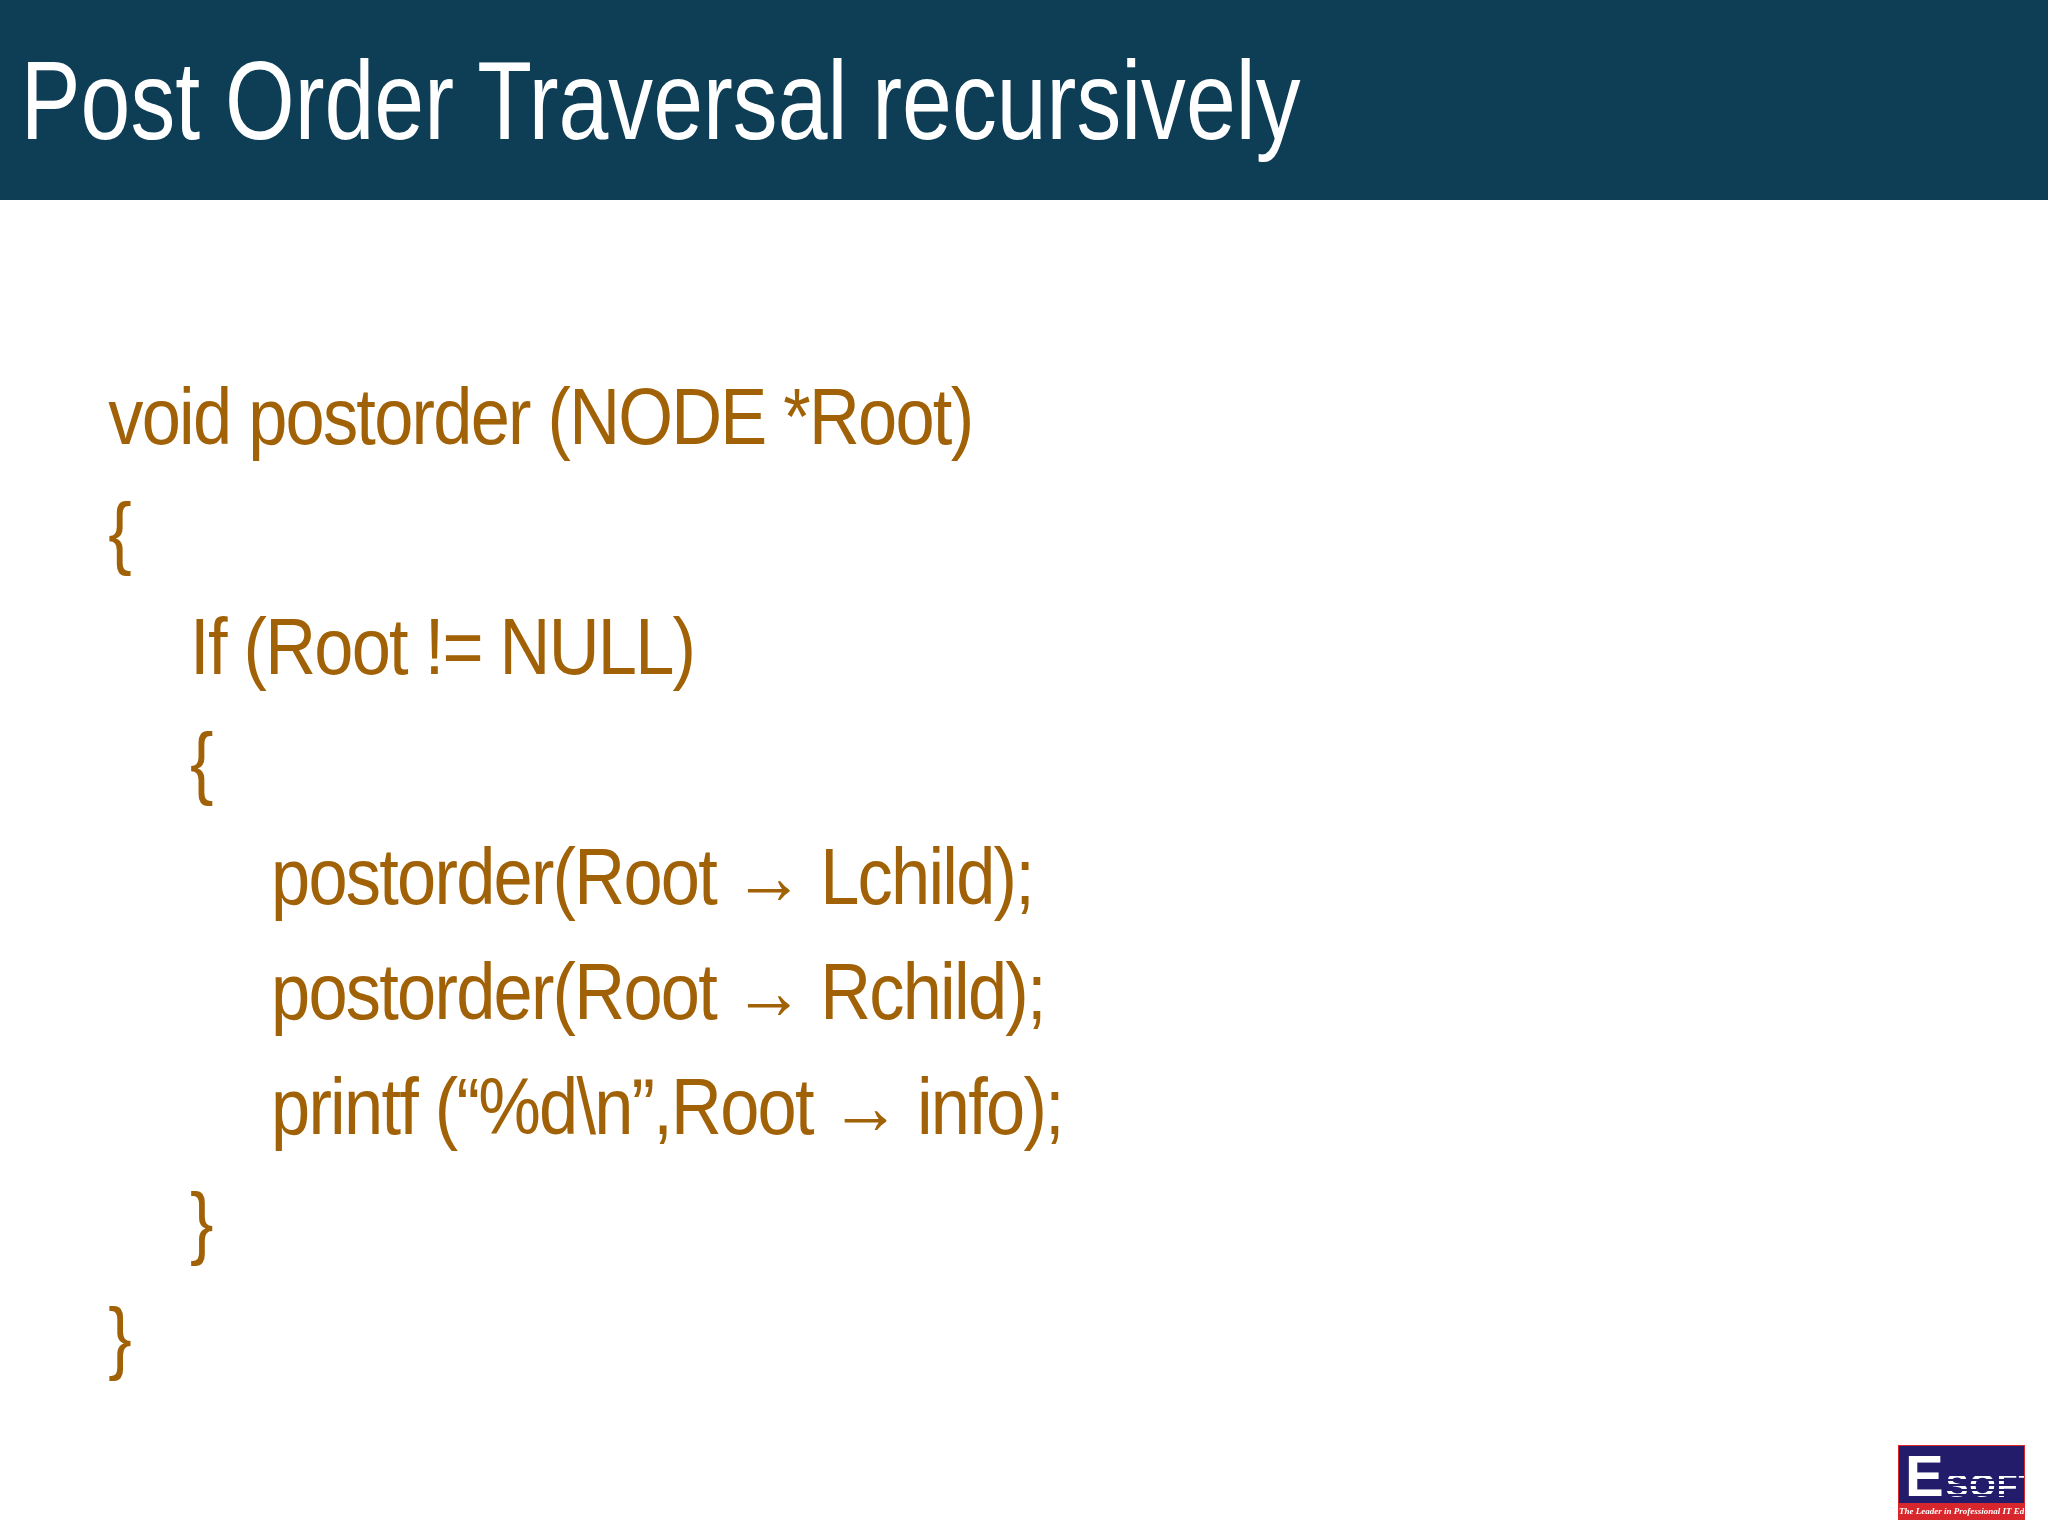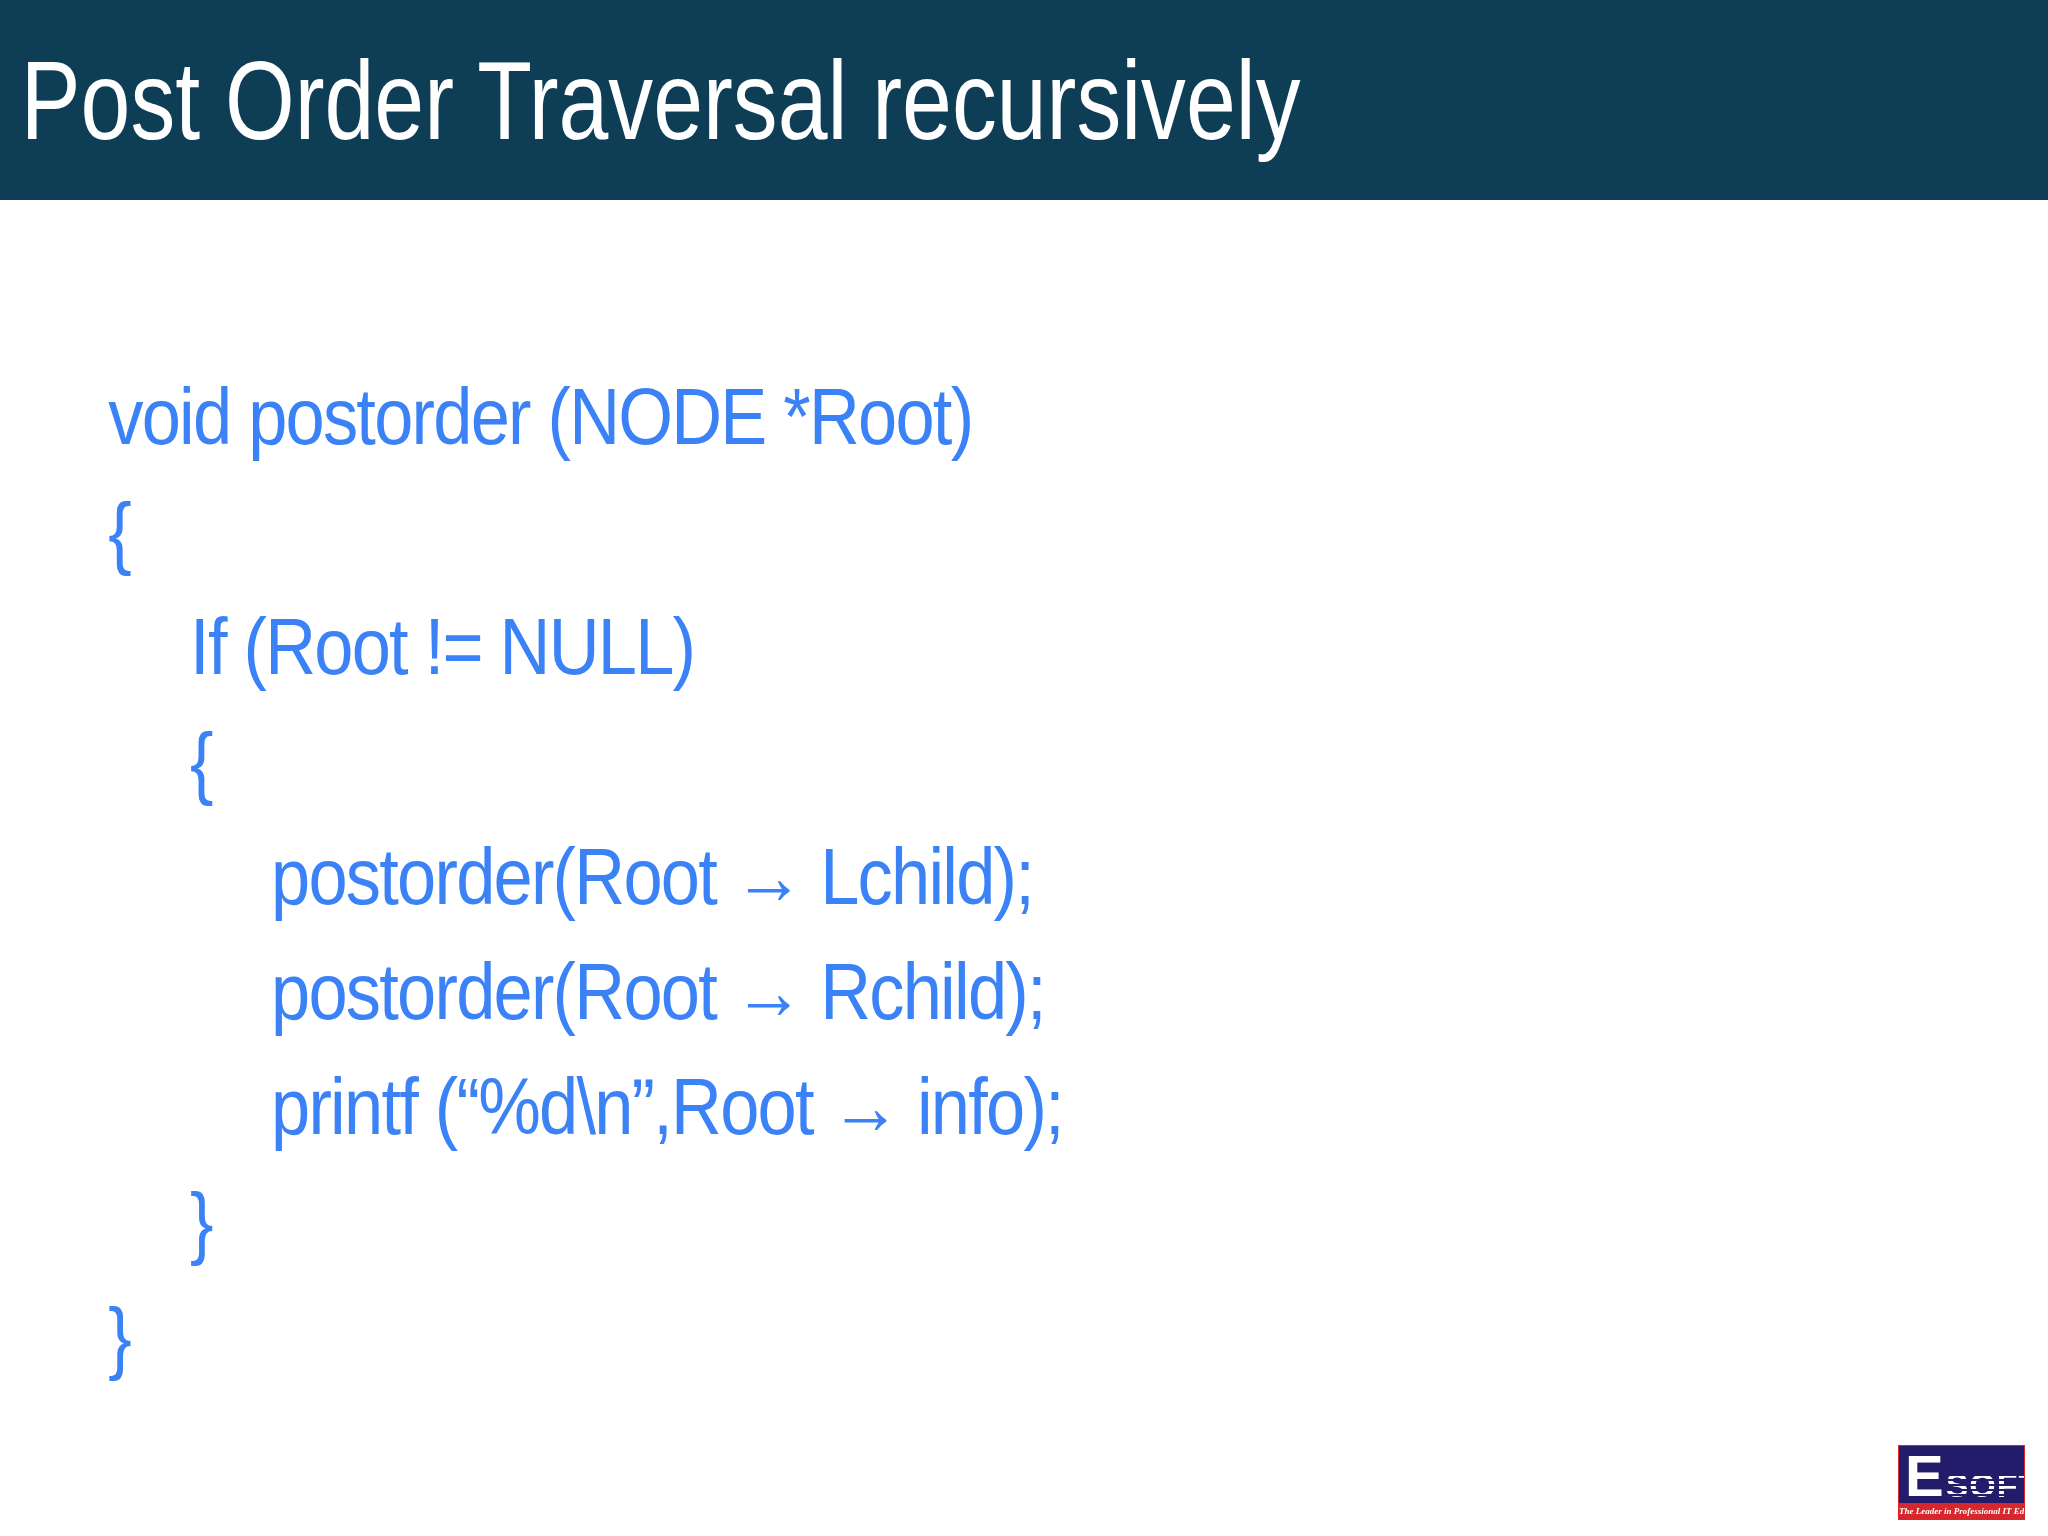--- a/index.html
+++ b/index.html
@@ -37,21 +37,21 @@
     transform: scaleX(0.80);
     transform-origin: left center;
     letter-spacing: 0px;
   }
   
   .code-block {
     position: absolute;
     left: 0;
     top: 359px;
     width: 1752px;
-    color: #3b82f6;
+    color: #a16207;
   }
   .code-line {
     height: 115px;
     line-height: 115px;
     font-size: 80px;
     letter-spacing: -2px;
     white-space: pre;
     transform: scaleX(0.88);
     transform-origin: left center;
   }

